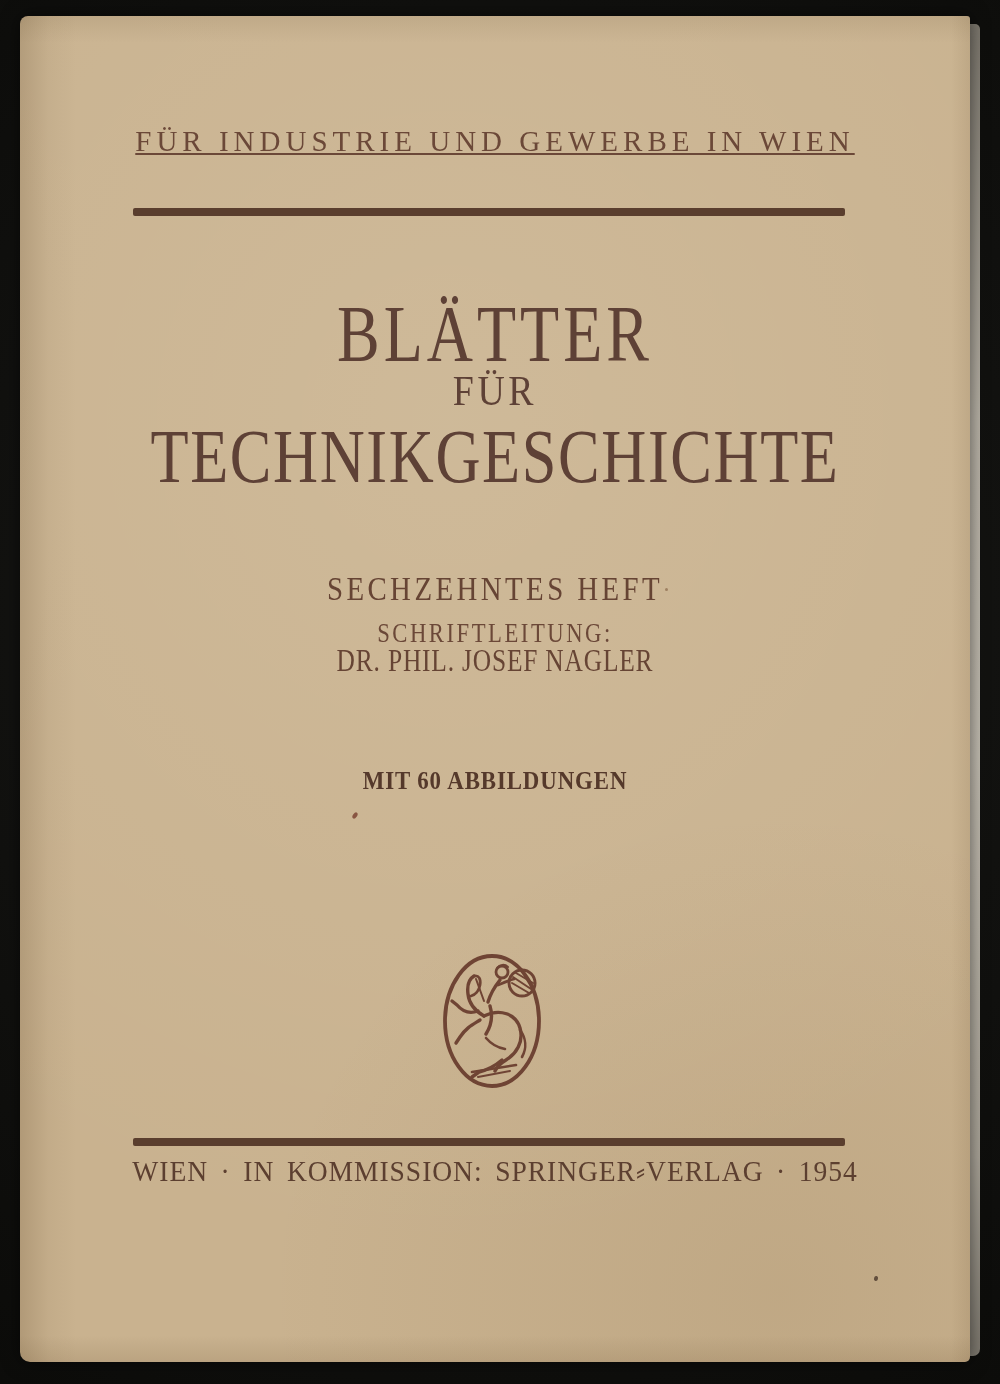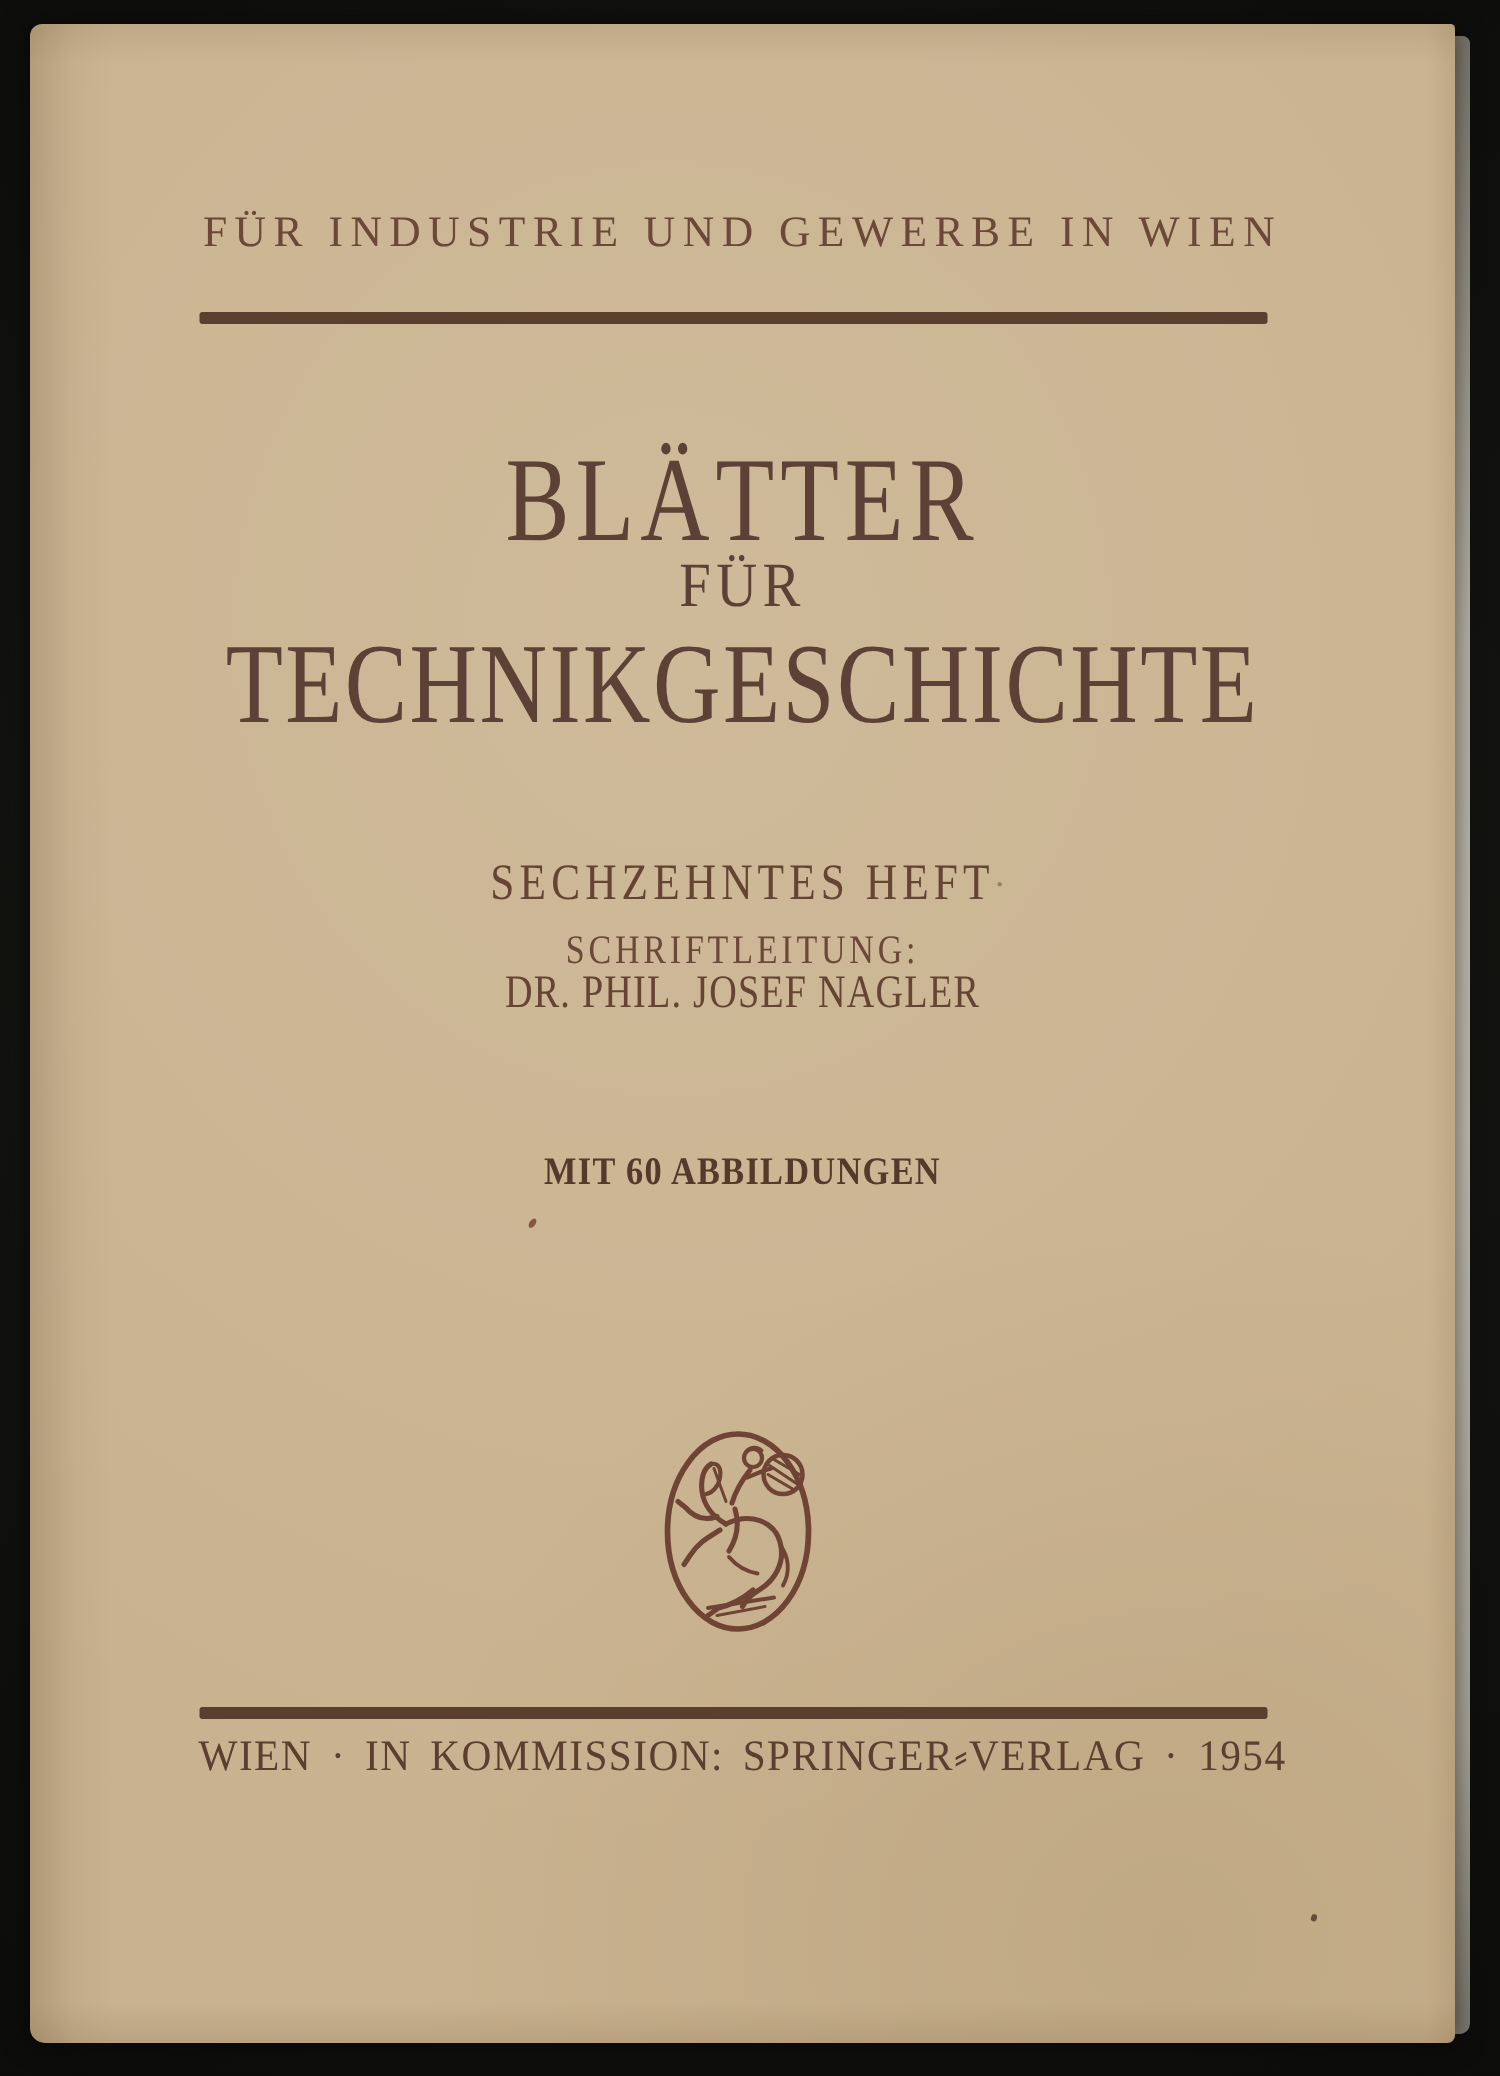--- a/index.html
+++ b/index.html
@@ -23,21 +23,21 @@
       radial-gradient(ellipse 90% 60% at 80% 95%, rgba(110,80,40,.10), rgba(110,80,40,0) 60%),
       linear-gradient(to right, rgba(80,55,25,.20) 0%, rgba(80,55,25,.05) 3%, rgba(80,55,25,0) 6%, rgba(80,55,25,0) 98%, rgba(80,55,25,.10) 100%),
       linear-gradient(to bottom, rgba(80,55,25,.10) 0%, rgba(80,55,25,0) 2%, rgba(80,55,25,0) 98%, rgba(80,55,25,.12) 100%),
       #c9b28f;
     border-radius:8px 3px 5px 10px;
     box-shadow:0 0 18px rgba(0,0,0,.55);
   }
   .line{position:absolute;left:0;width:100%;text-align:center;line-height:1;white-space:nowrap;}
   .inst{font-size:29px;color:#6b4838;}
   .inst-1{top:96px;letter-spacing:6px;}
-  .inst-2{top:125px;letter-spacing:5px;}
+  .inst-2{top:111px;letter-spacing:5px;text-decoration:underline;}
   .inst-3{top:154px;letter-spacing:1px;}
   .rule{position:absolute;left:113px;width:712px;height:8px;background:#5a3e2e;border-radius:2px;}
   .rule-top{top:192px;}
   .rule-bottom{top:1122px;}
   .title{color:#5e4136;transform-origin:50% 0;}
   .title-1{top:278px;font-size:80px;letter-spacing:5px;transform:scaleX(.80);}
   .title-2{top:354px;font-size:42px;letter-spacing:4px;transform:scaleX(.90);}
   .title-3{top:402px;font-size:76px;letter-spacing:2px;transform:scaleX(.82);}
   .issue{top:556px;font-size:34px;letter-spacing:4px;color:#664434;transform:scaleX(.85);transform-origin:50% 0;}
   .ed-label{top:604px;font-size:27px;letter-spacing:3px;color:#6b4838;transform:scaleX(.84);transform-origin:50% 0;}

